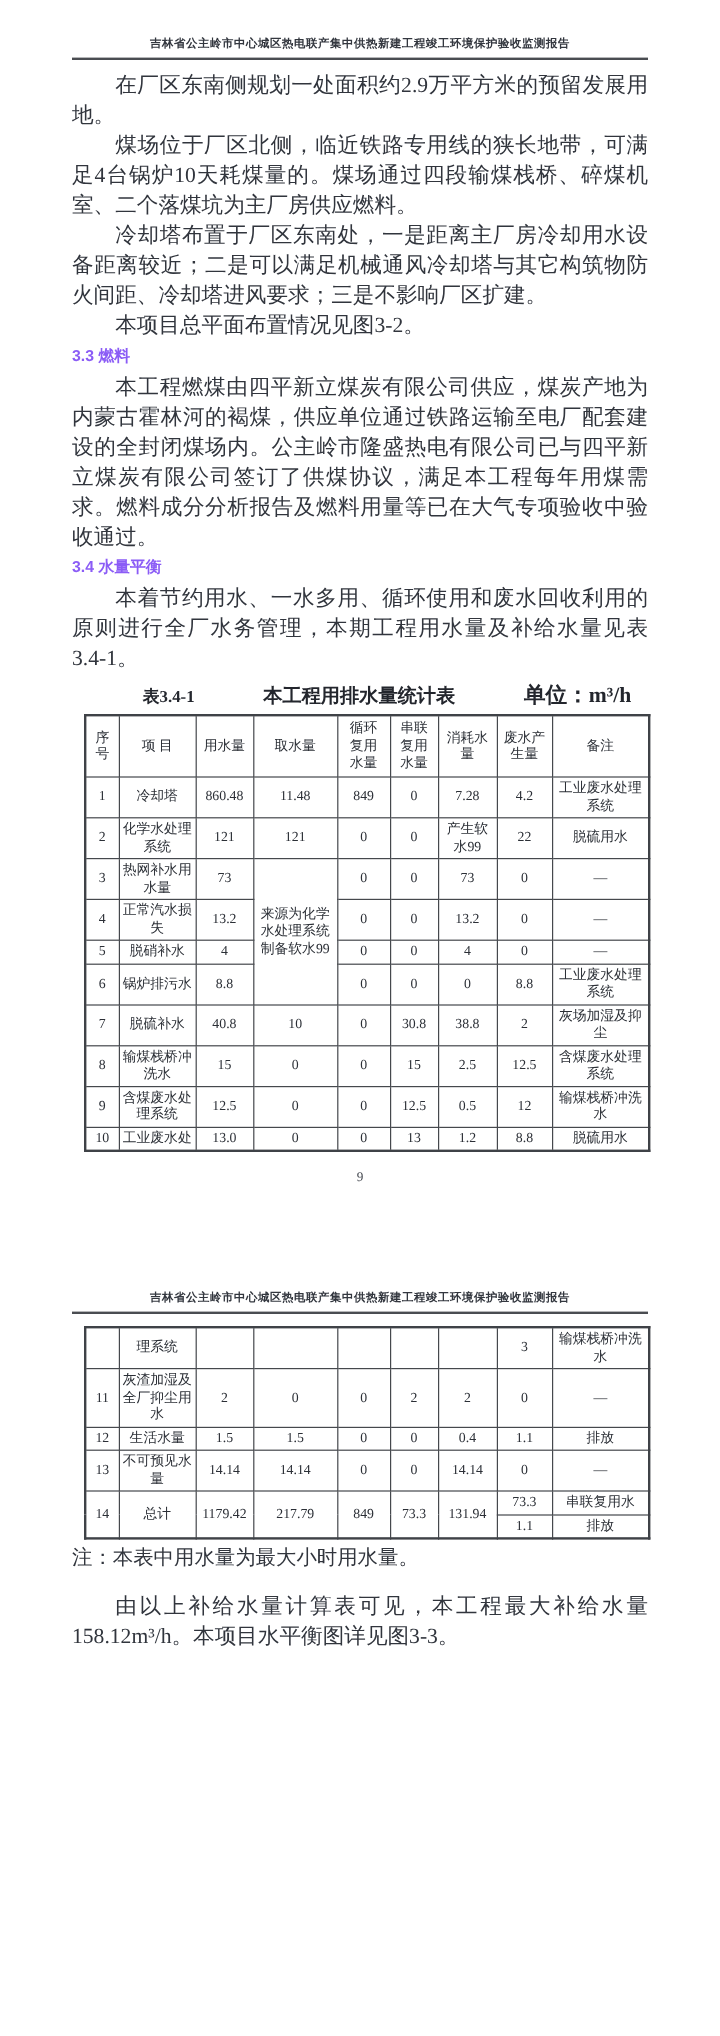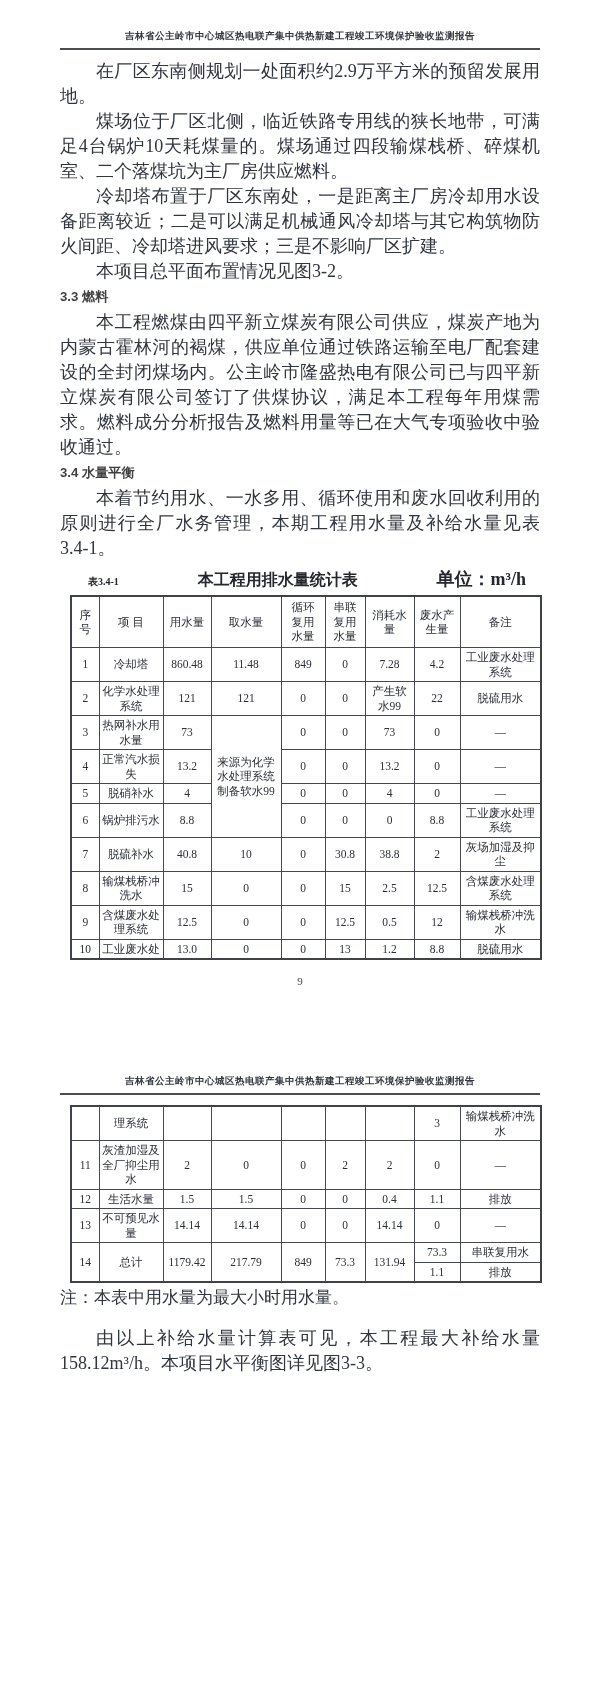--- a/index.html
+++ b/index.html
@@ -28,32 +28,32 @@
     margin:0;
     font-size:18px;
     line-height:25px;
     text-align:justify;
     color:#31353d;
   }
   p.indent{text-indent:2em;}
   p.heading{
     font-weight:bold;
     font-size:13.2px;
-    color:#404040;
+    color:#8b5cf6;
     line-height:26px;
     font-family:"Liberation Sans","DejaVu Sans",sans-serif;
   }
   .tbl-caption{
     display:flex;
     align-items:baseline;
     margin-top:6px;
     font-weight:bold;
     color:#23262d;
   }
-  .cap-label{font-size:10px;margin-left:28px;}
+  .cap-label{font-size:14px;margin-left:59px;}
   .cap-title{flex:1;text-align:center;font-size:16px;}
   .cap-unit{font-size:18px;margin-right:14px;}
   table.water{
     border-collapse:collapse;
     table-layout:fixed;
     width:470px;
     margin-left:10px;
     margin-top:4px;
   }
   table.water td,table.water th{

